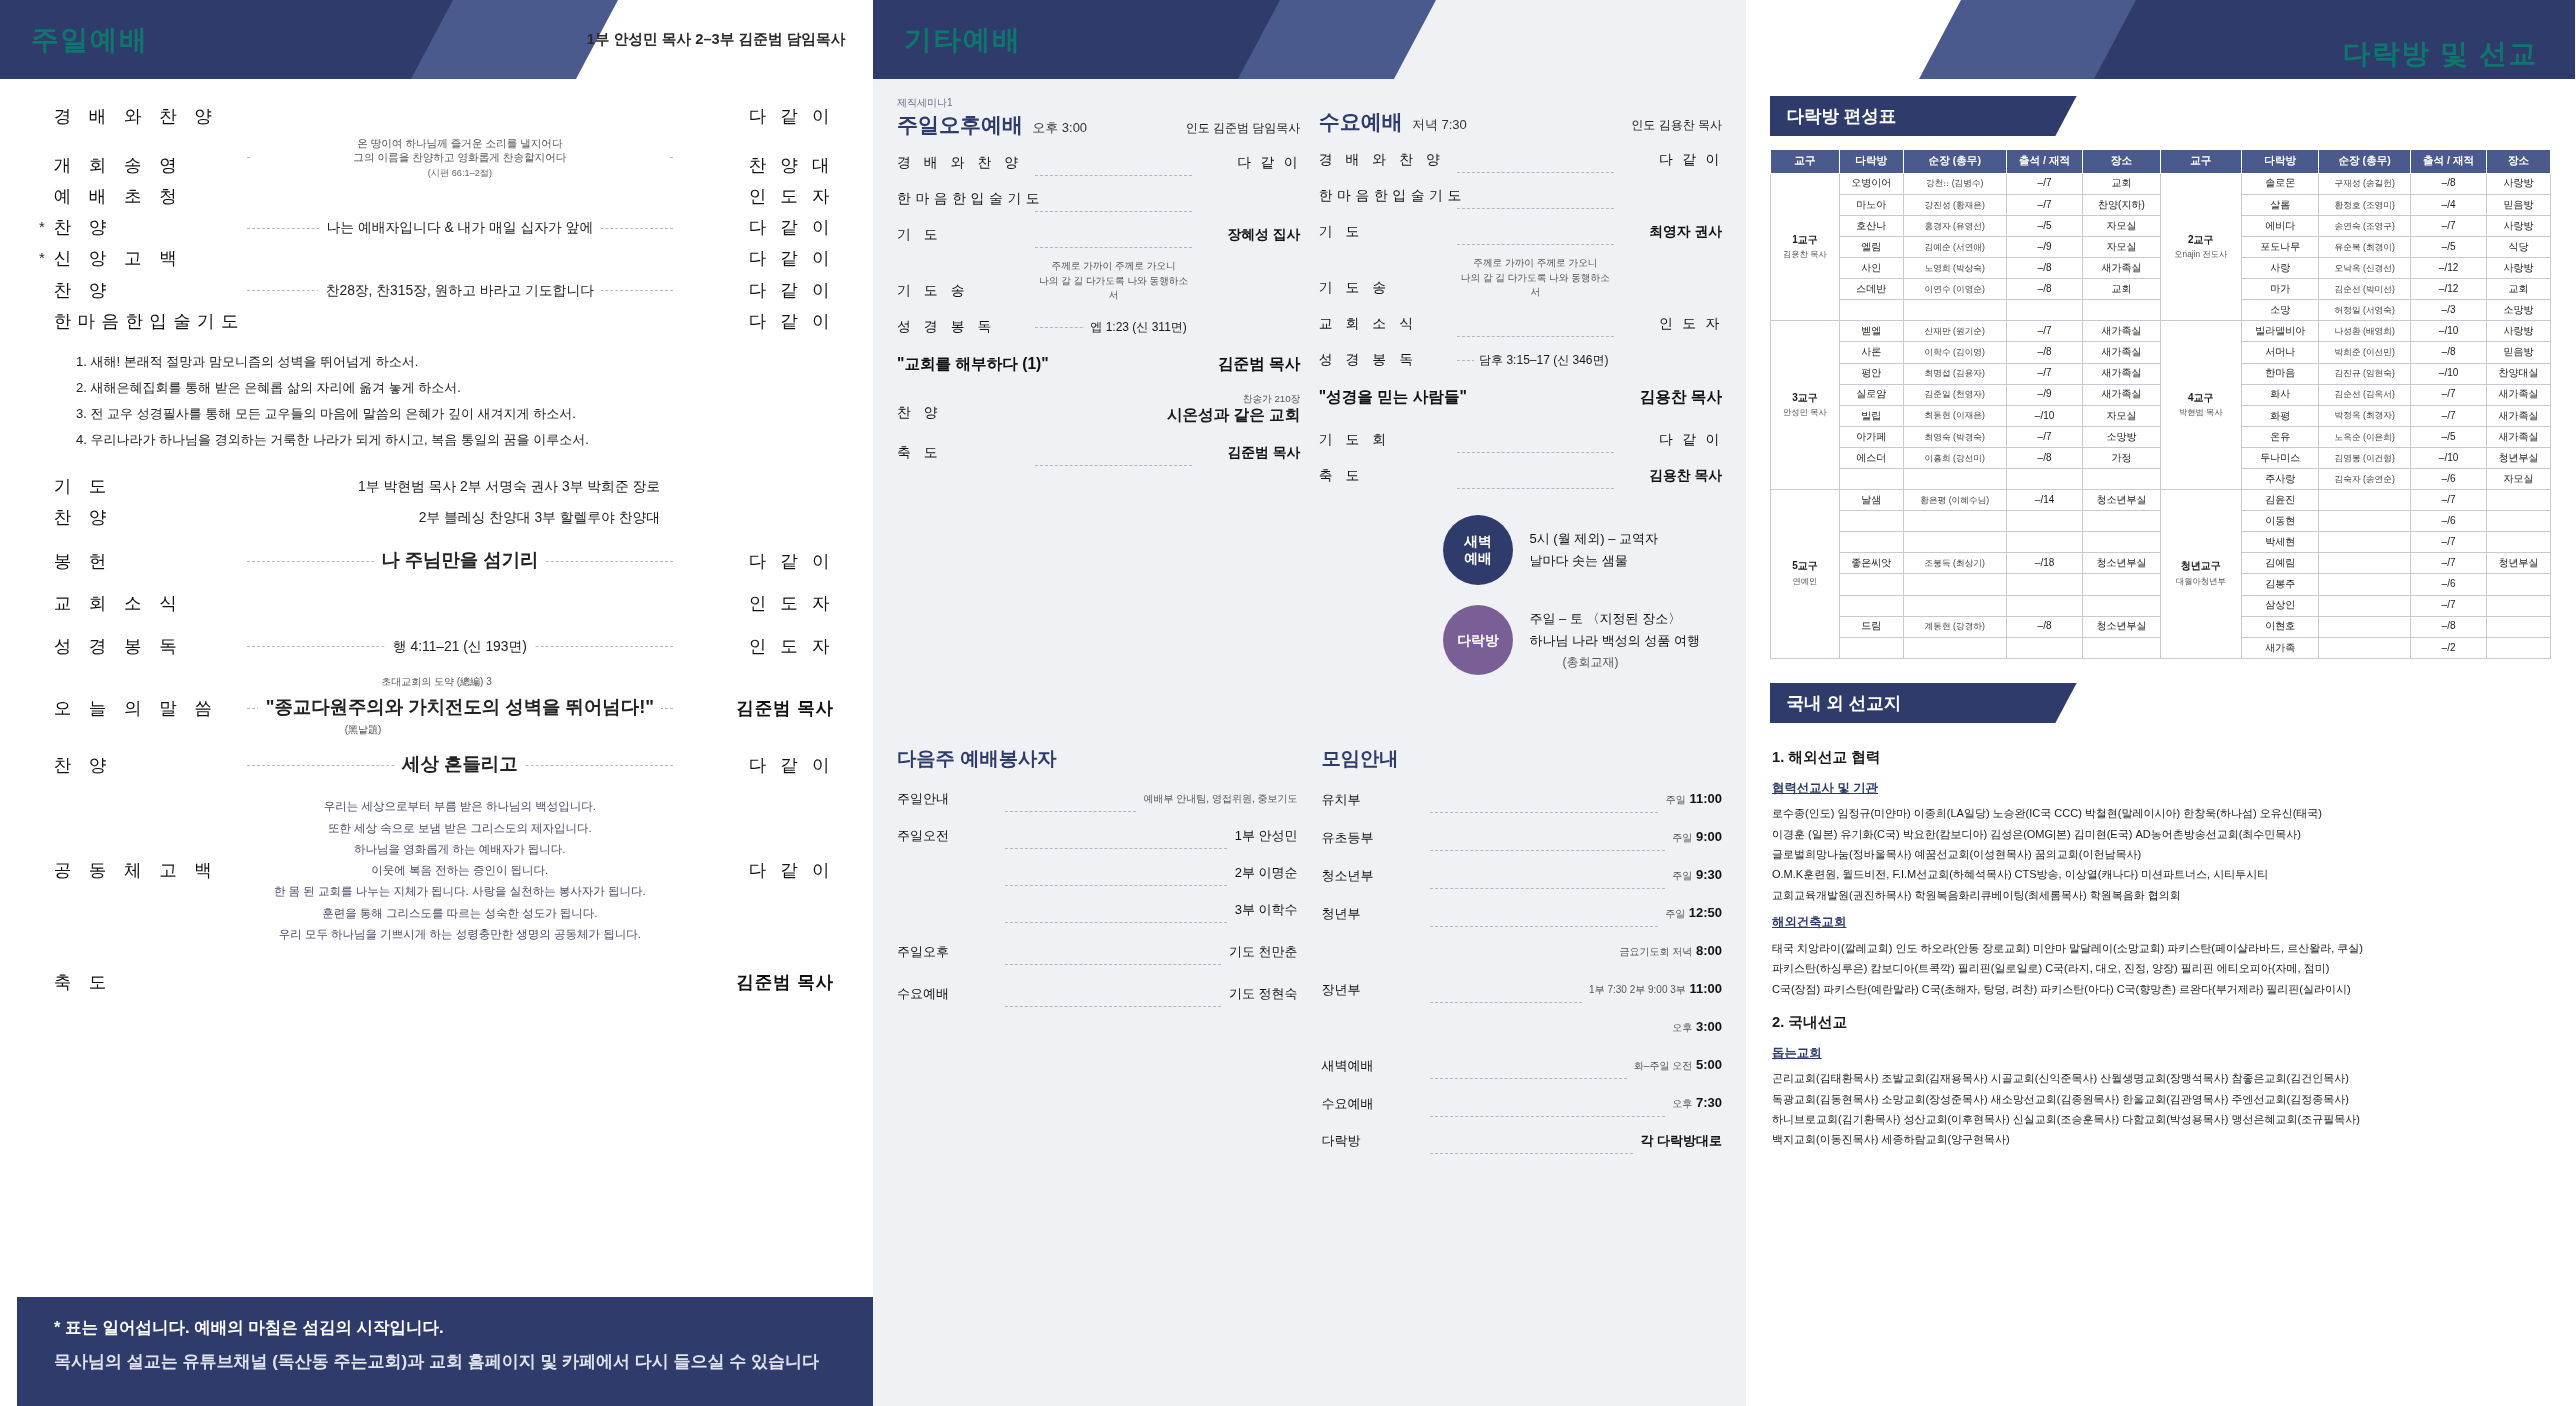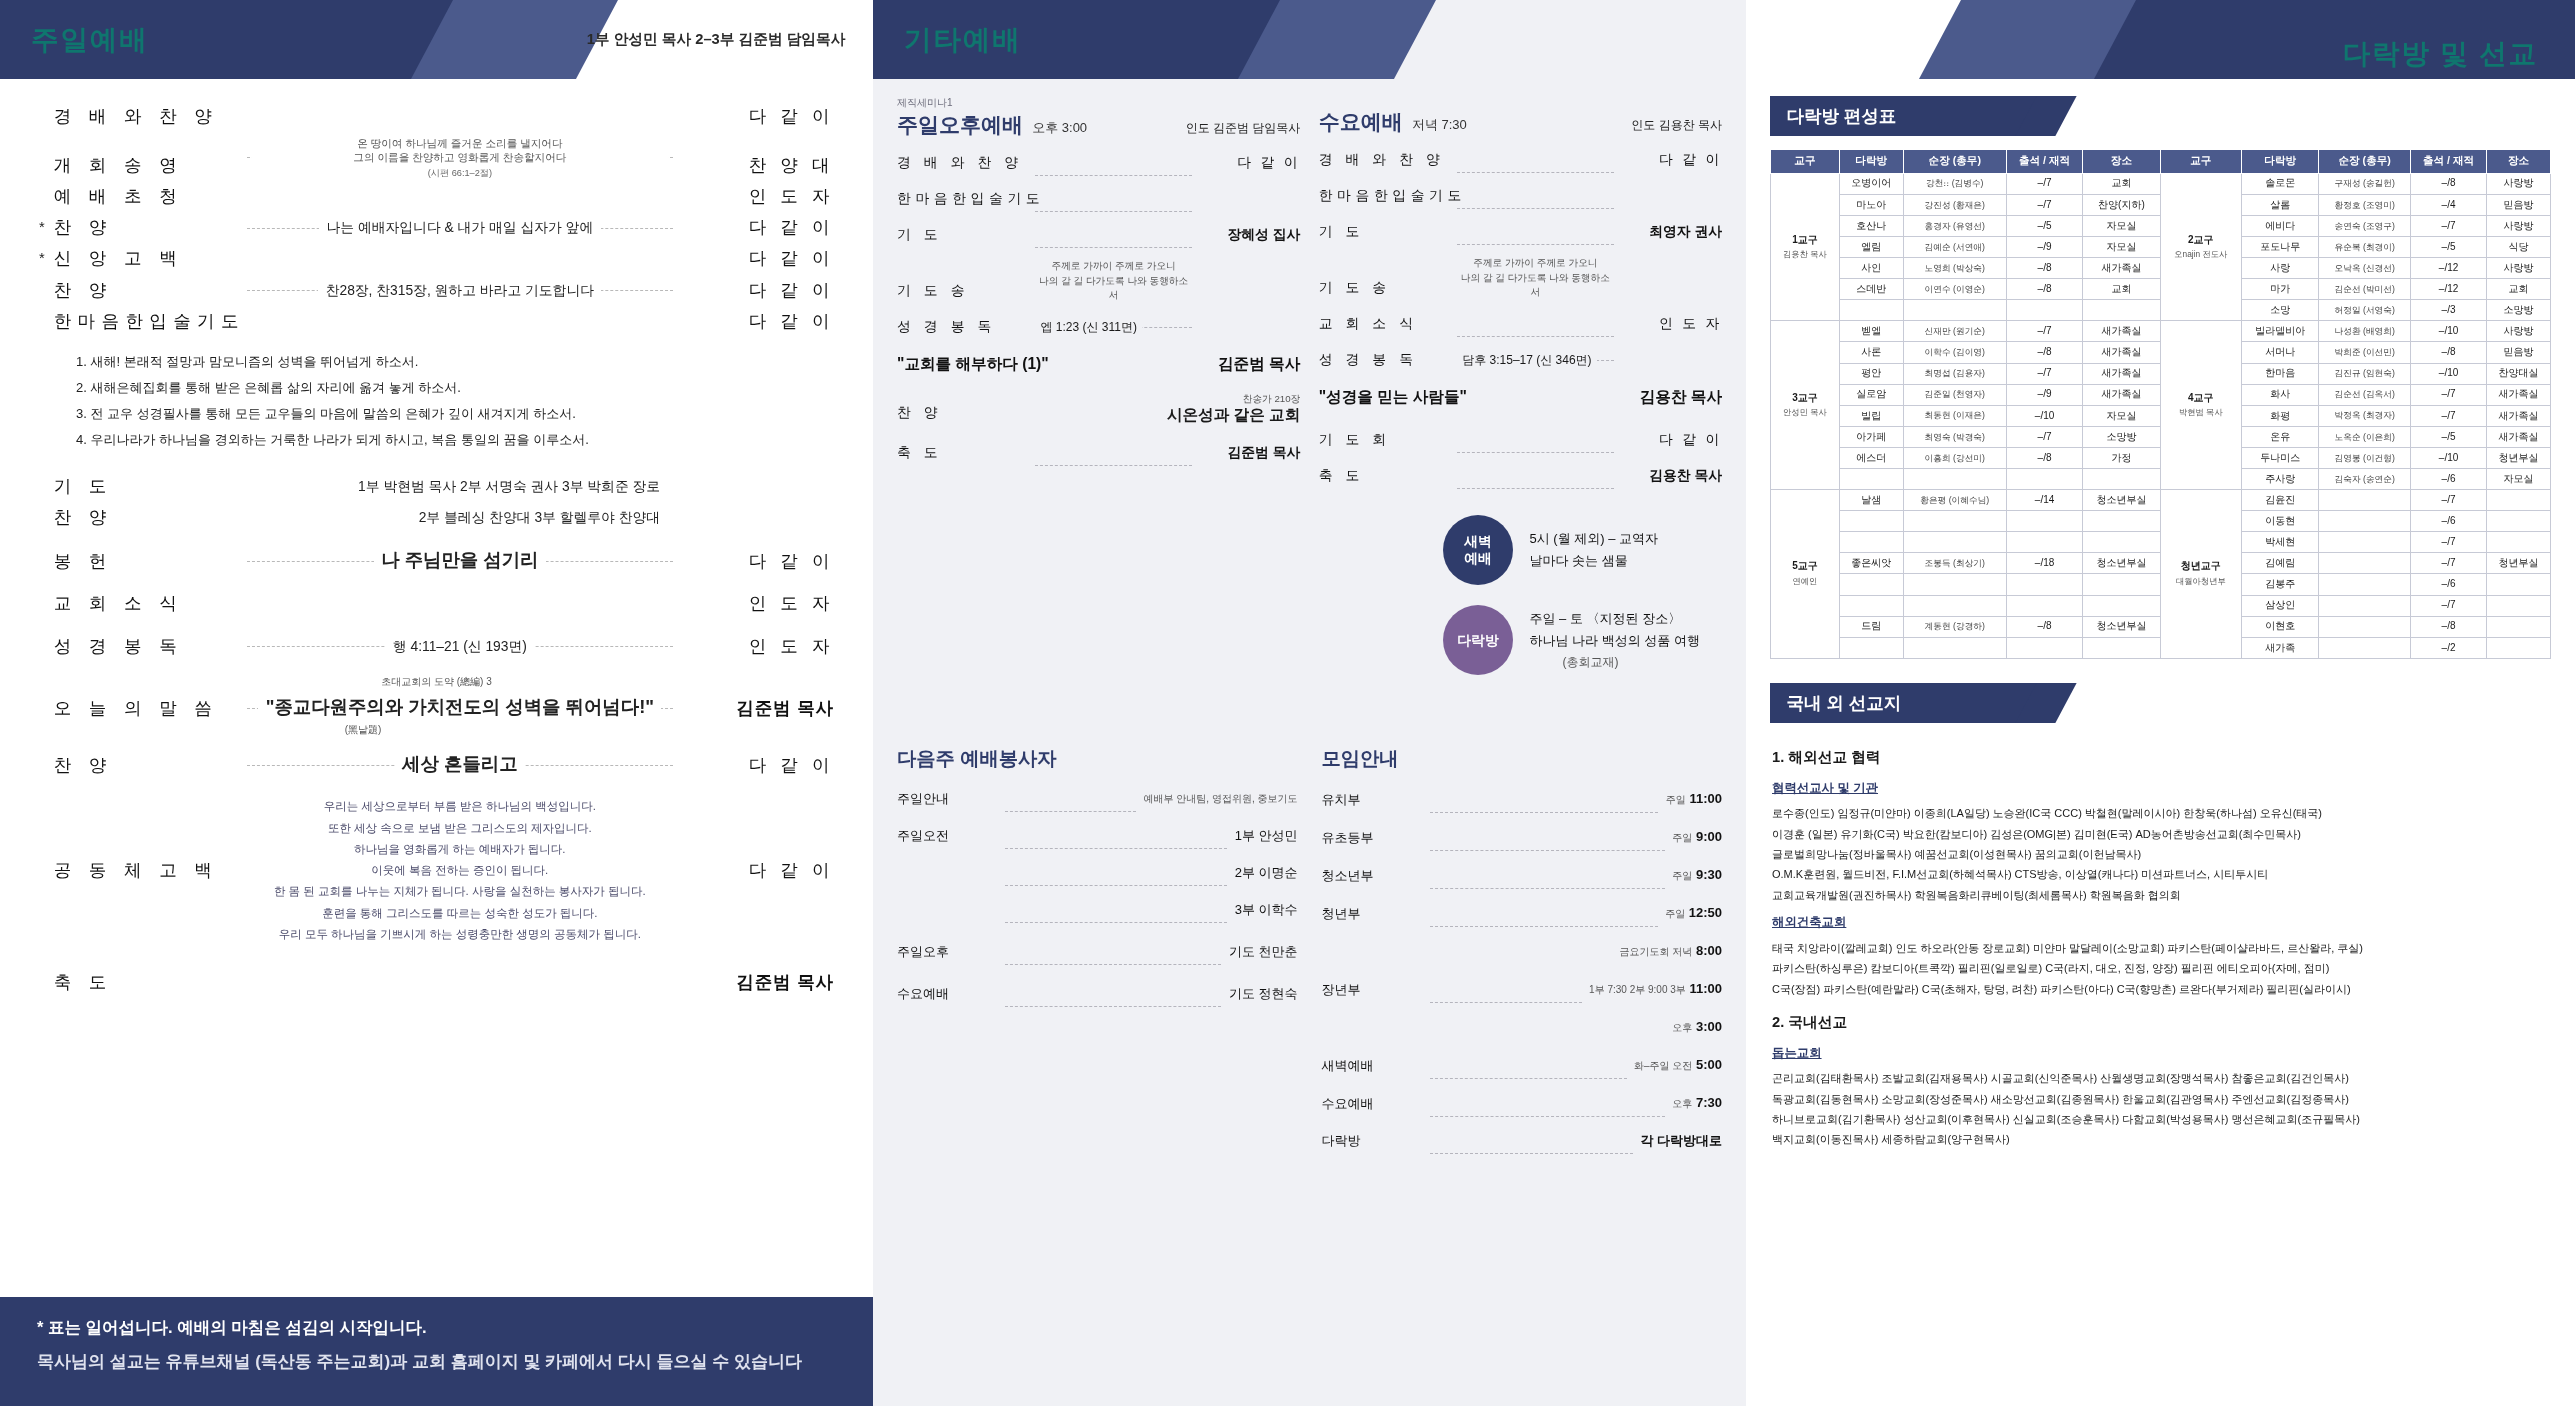--- a/index.html
+++ b/index.html
@@ -104,39 +104,39 @@
     margin: 13px 0 20px 0; padding-left: 37px; font-size: 13px; color: #222; line-height: 2.0;
   }
   .prayer-list li { list-style: none; }
 
   .para-block {
     font-size: 11.5px; color:#4a4a6a; line-height: 1.85; text-align:center;
   }
 
   
   .bottom-note {
-    position: absolute; left: 0; bottom: 0; width: 931px; height: 110px;
+    position: absolute; left: 17px; bottom: 0; width: 931px; height: 110px;
     background: #2f3c6b; color: #fff; padding: 20px 37px;
   }
   .bottom-note .l1 { font-size: 16.5px; font-weight: 700; margin-bottom: 11px; }
   .bottom-note .l2 { font-size: 17px; color:#dfe2ee;font-weight:bold; }
 
   
   .mid-top { display: flex; padding: 16.5px 24px 0 24px; gap: 18.4px; }
   .mid-panel { flex: 1; }
   .mid-title-sm { font-size: 10px; color: #6b6b7a; margin-bottom: 1.8px; }
   .mid-title {
     font-size: 21px; font-weight: 700; color: #2f3c6b; display:flex; align-items:baseline; gap:9.2px;
   }
   .mid-title .time { font-size: 13px; font-weight: 400; color: #333; }
   .mid-title .lead { margin-left:auto; font-size: 12px; color:#222; font-weight:400; }
 
   .m-row { display:flex; align-items:flex-end; margin-top: 12px; min-height: 24px; }
   .m-label { width: 138px; font-size: 13.8px; letter-spacing: 4.6px; color:#111; line-height:24px; white-space:nowrap;}
-  .m-mid { flex:1; position:relative; text-align:left; font-size:12px; line-height:24px; }
+  .m-mid { flex:1; position:relative; text-align:right; font-size:12px; line-height:24px; }
   .m-mid .dots { position:absolute; left:0; right:0; top:50%; border-top:0.9px dashed #b5b5bd; }
   .m-mid .txt { position:relative; z-index:2; background:#f0f1f5; padding:0 5.5px; }
   .m-right { width: 108px; text-align:right; font-size:13.8px; letter-spacing:2.8px; color:#111; line-height:24px; white-space:nowrap;}
   .m-right.bold { font-weight:700; letter-spacing:0; }
   .m-note { font-size:9.7px; color:#555; text-align:center; line-height:1.5; }
 
   .sermon-row { display:flex; align-items:center; margin-top:14.7px; }
   .sermon-title { font-size:15.6px; font-weight:700; color:#111; }
   .sermon-by { margin-left:auto; font-size:15.6px; font-weight:700; color:#111; }
 

